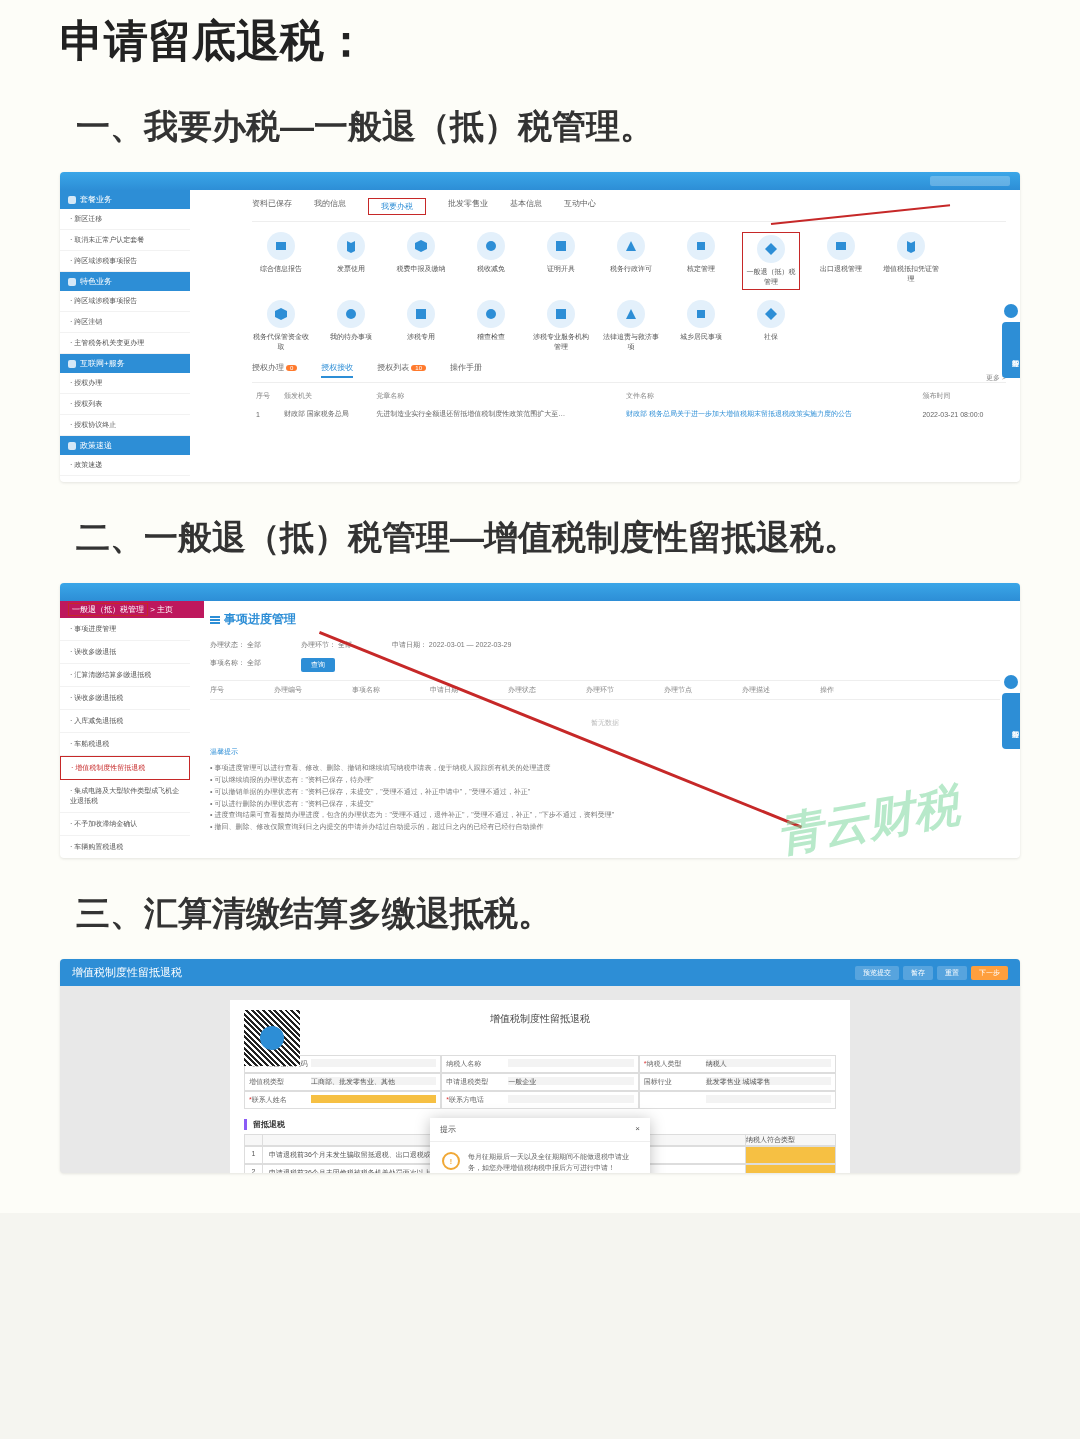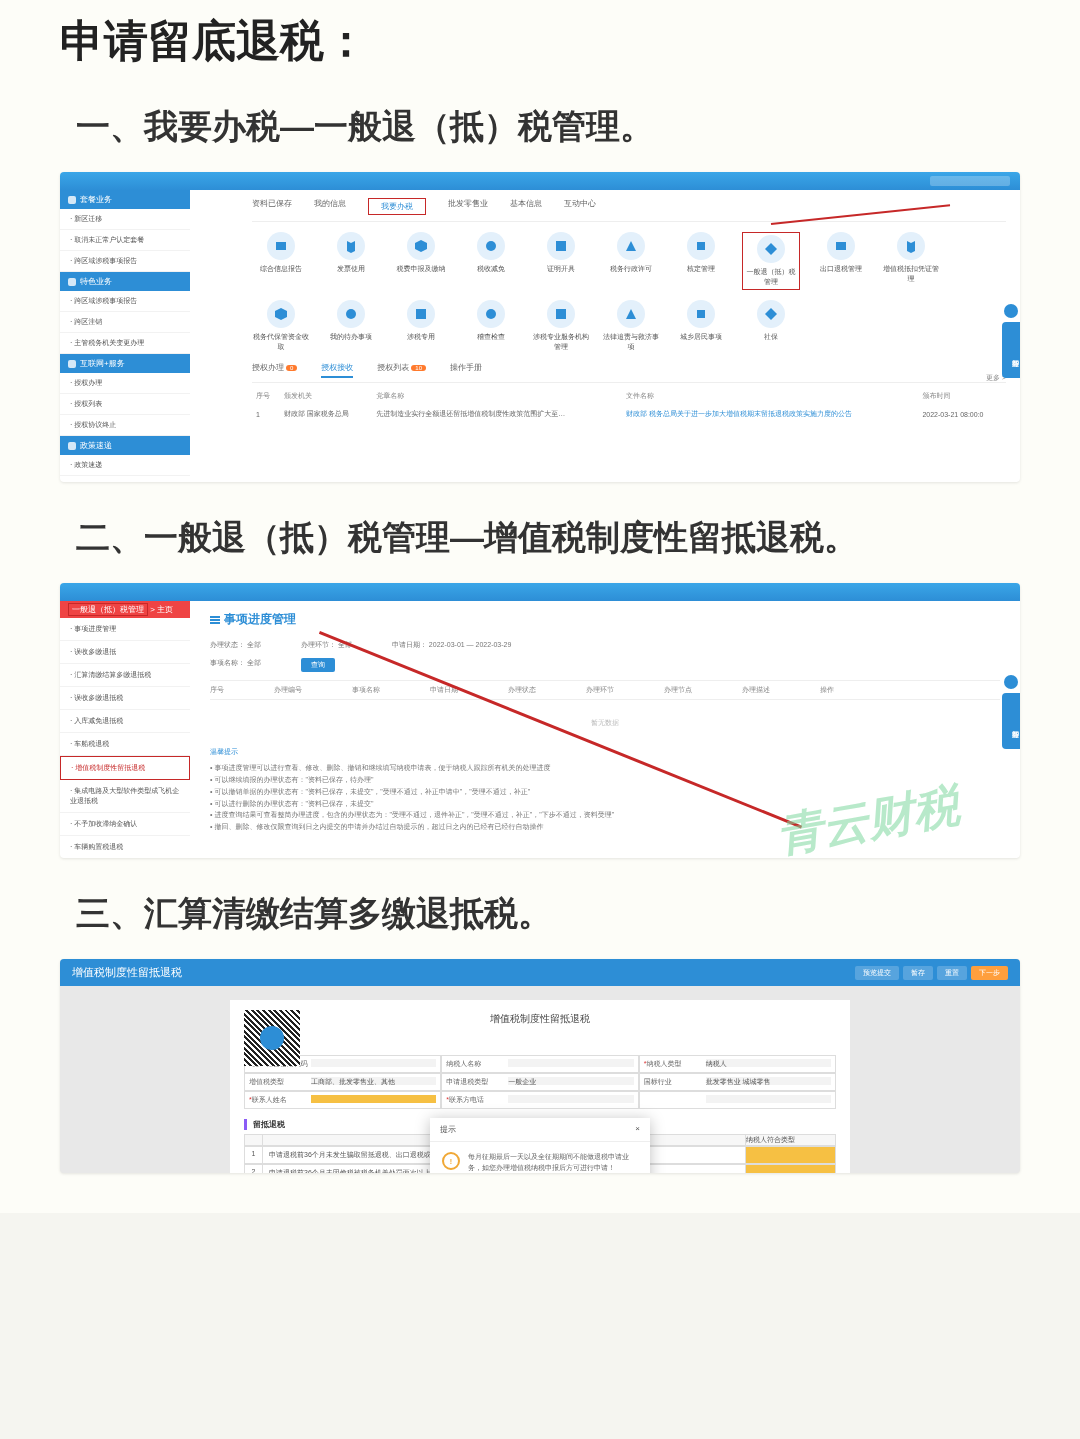--- a/index.html
+++ b/index.html
@@ -33,21 +33,21 @@
   .s1 .subtabs .cnt { background: #ff7a2d; color: #fff; border-radius: 6px; padding: 0 4px; font-size: 6px; margin-left: 2px; }
   .s1 table { width: 100%; font-size: 7px; color: #666; border-collapse: collapse; }
   .s1 th { text-align: left; font-weight: 400; color: #888; padding: 4px; }
   .s1 td { padding: 4px; }
   .help-tab { position: absolute; right: 0; top: 150px; width: 18px; height: 56px; background: #2d8ed6; border-radius: 4px 0 0 4px; color: #fff; font-size: 7px; writing-mode: vertical-rl; text-align: center; padding-top: 8px; }
   .help-tab::before { content:""; position:absolute; top:-18px; left:2px; width:14px; height:14px; background:#2d8ed6; border-radius:50%; }
 
   
   .s2 { height: 275px; position: relative; }
   .s2 .topbar { background: linear-gradient(#3aa6e8,#2d8ed6); height: 18px; }
-  .s2 .crumb { background: #ef4444; color: #fff; font-size: 8px; padding: 3px 8px; display: inline-block; width: 130px; }
+  .s2 .crumb { background: #be185d; color: #fff; font-size: 8px; padding: 3px 8px; display: inline-block; width: 144px; }
   .s2 .crumb span.box { border: 1px solid #c62828; padding: 1px 3px; }
   .s2 .body { display: flex; height: 254px; }
   .s2 .sidebar { width: 130px; font-size: 7px; }
   .s2 .side-item2 { padding: 6px 10px; color: #555; border-bottom: 1px solid #f2f2f2; }
   .s2 .side-item2.hl { border: 1.5px solid #c62828; color: #c62828; position: relative; }
   .s2 .main { flex: 1; padding: 10px 20px; font-size: 8px; color: #555; position: relative; }
   .s2 .mtitle { color: #2d8ed6; font-size: 12px; font-weight: 600; margin-bottom: 12px; display:flex; align-items:center; gap:4px;}
   .s2 .mtitle .bars { display:inline-flex; flex-direction:column; gap:1px; }
   .s2 .mtitle .bars span { width:10px; height:2px; background:#2d8ed6; }
   .s2 .filters { display: flex; gap: 40px; font-size: 7px; color: #777; margin-bottom: 8px; flex-wrap: wrap; }

